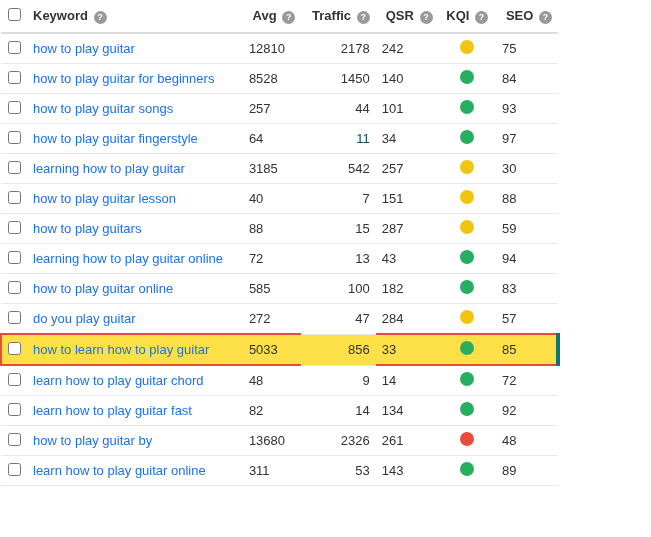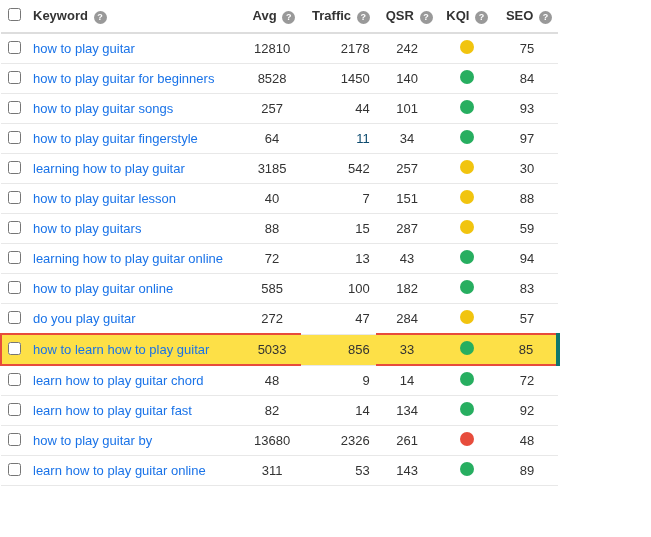--- a/index.html
+++ b/index.html
@@ -28,21 +28,21 @@
       text-align: right;
     }
     tbody tr {
       border-bottom: 1px solid #e8e8e8;
     }
     tbody td {
       padding: 6px 6px;
       vertical-align: middle;
     }
     tbody td.num-col {
-      text-align: center;
+      text-align: left;
       color: #333;
     }
     tbody td.traffic-red {
       color: #0c4a6e;
       text-align: right;
     }
     tbody td.traffic-normal {
       text-align: right;
       color: #333;
     }

